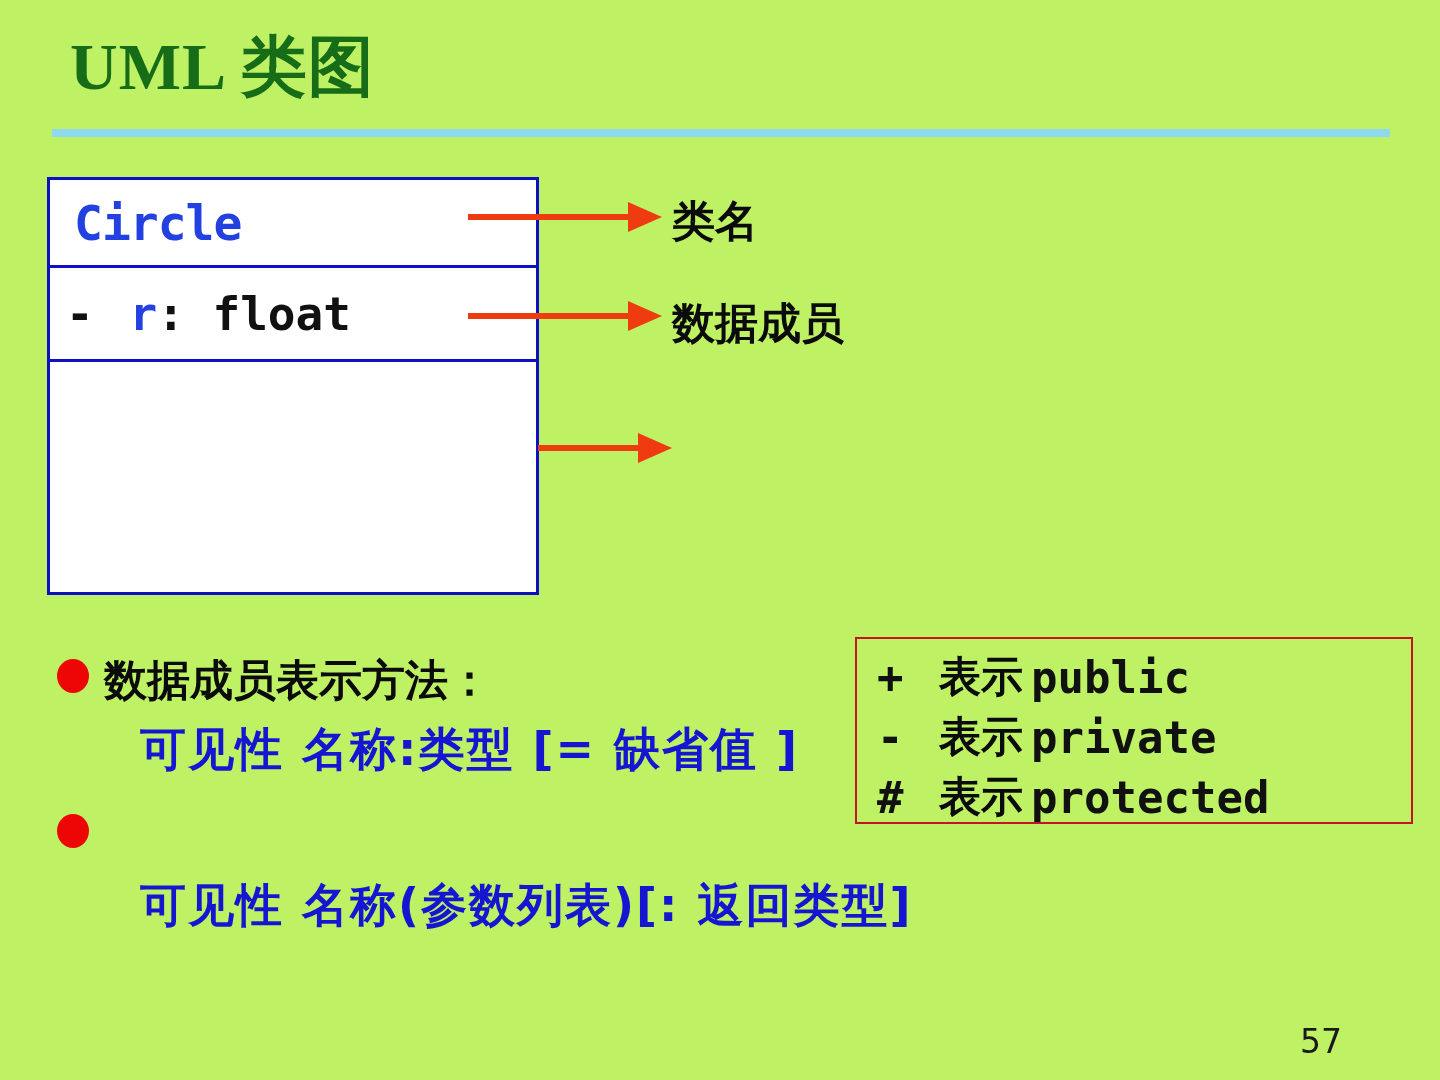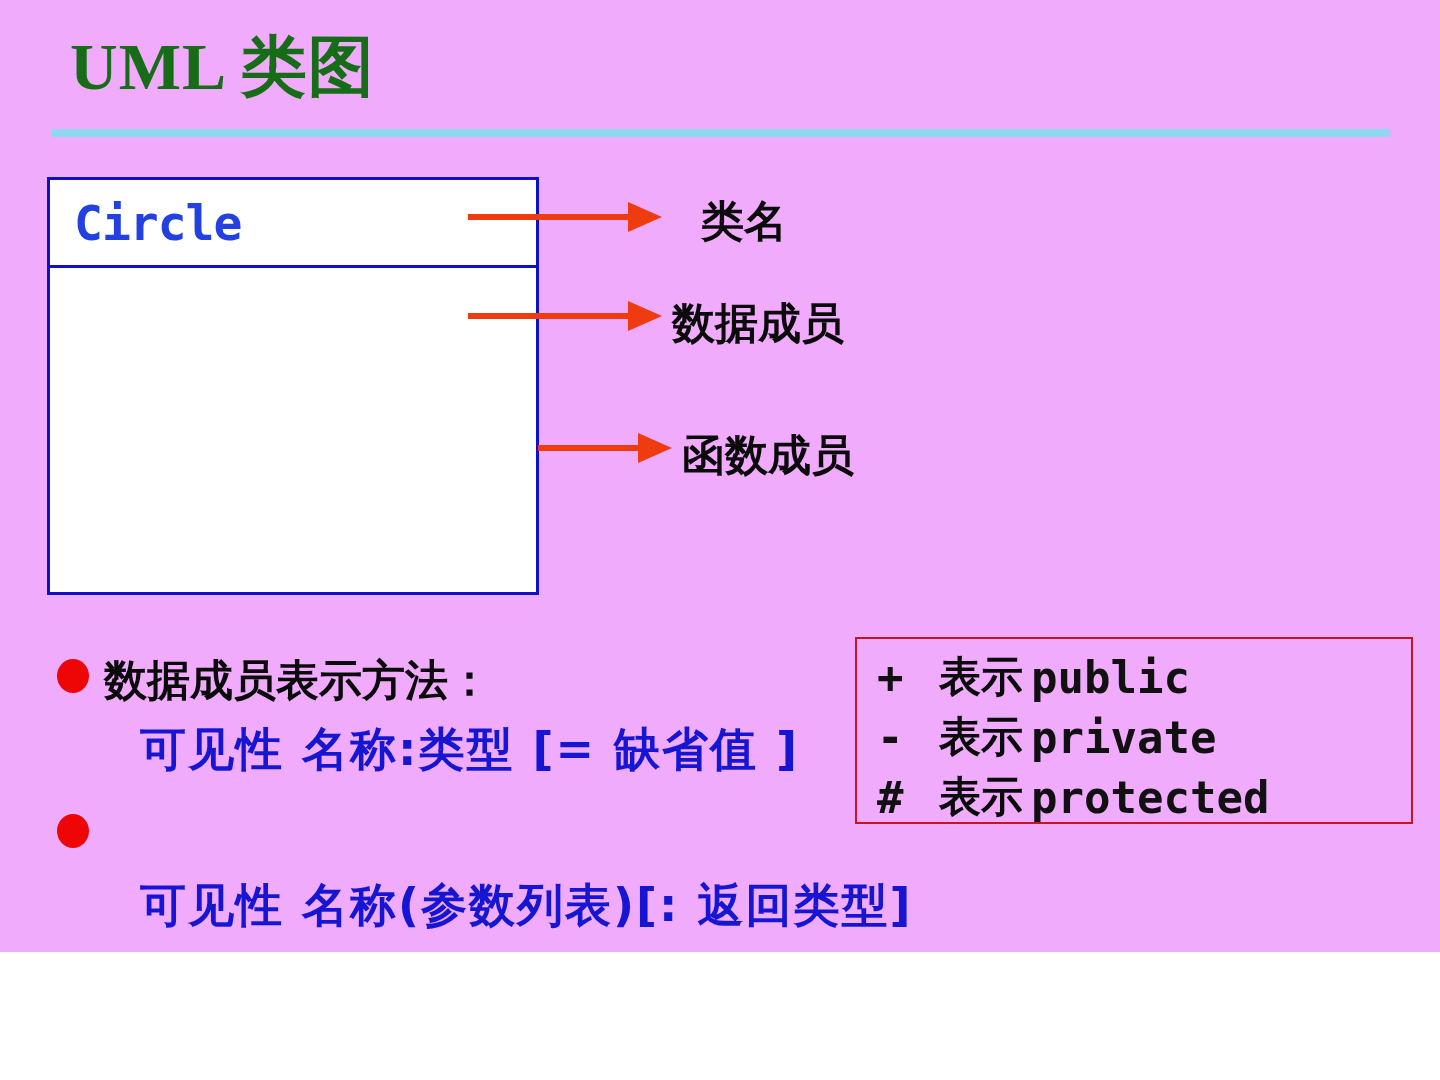--- a/index.html
+++ b/index.html
@@ -1,17 +1,17 @@
 <!DOCTYPE html>
 <html><head>
 <meta charset="utf-8">
 <style>
   html,body { margin:0; padding:0; background:#ffffff; }
   .slide {
-    position:relative; width:1440px; height:952px; background:#f0abfc;
+    position:relative; width:1440px; height:1080px; background:#bef264;
     font-family:"DejaVu Sans","Liberation Sans",sans-serif; overflow:hidden;
   }
   .abs { position:absolute; }
 
   
   .title {
     left:70px; top:22px; margin:0;
     font-family:"Liberation Serif","DejaVu Serif",serif;
     font-weight:bold; font-size:66px; color:#176d17; letter-spacing:1px;
     white-space:pre;
@@ -78,40 +78,42 @@
 
 <div class="slide">
 
   <h1 class="abs title">UML 类图</h1>
   <div class="abs title-rule"></div>
 
   <div class="abs uml-box">
     <div class="comp-name">
       <span class="code code-blue">Circle</span>
     </div>
+    <div class="comp-attr">
+      <span class="code mline"><span>- </span><span class="code-blue">r</span><span>: float</span></span>
+    </div>
   </div>
 
   <svg class="abs arrows" viewBox="0 0 1440 1080" xmlns="http://www.w3.org/2000/svg">
     <g stroke="#ee3c10" fill="#ee3c10">
       <line x1="468" y1="217" x2="630" y2="217" stroke-width="6"></line>
       <polygon points="628,202 662,217 628,232" stroke="none"></polygon>
     </g>
     <g stroke="#ee3c10" fill="#ee3c10">
       <line x1="468" y1="316" x2="630" y2="316" stroke-width="6"></line>
       <polygon points="628,301 662,316 628,331" stroke="none"></polygon>
     </g>
     <g stroke="#ee3c10" fill="#ee3c10">
       <line x1="538" y1="448" x2="640" y2="448" stroke-width="6"></line>
       <polygon points="638,433 672,448 638,463" stroke="none"></polygon>
     </g>
   </svg>
 
-  <div class="abs cn-label" style="left:672px; top:193px;margin-left:29px;">类名</div>
+  <div class="abs cn-label" style="left:672px; top:193px;">类名</div>
   <div class="abs cn-label" style="left:672px; top:295px;text-align:center;">数据成员</div>
-  <div class="abs cn-label" style="left:682px; top:427px;">函数成员</div>
 
   <div class="abs bullet-dot" style="left:57px; top:659px;"></div>
   <div class="abs bullet-heading" style="left:104px; top:652px;">数据成员表示方法：</div>
   <div class="abs formula" style="left:140px; top:719px;">可见性 名称:类型 [= 缺省值 ]</div>
 
   <div class="abs bullet-dot" style="left:57px; top:814px;"></div>
   <div class="abs formula" style="left:140px; top:875px;">可见性 名称(参数列表)[: 返回类型]</div>
 
   <div class="abs legend-box">
     <div class="legend-row">

